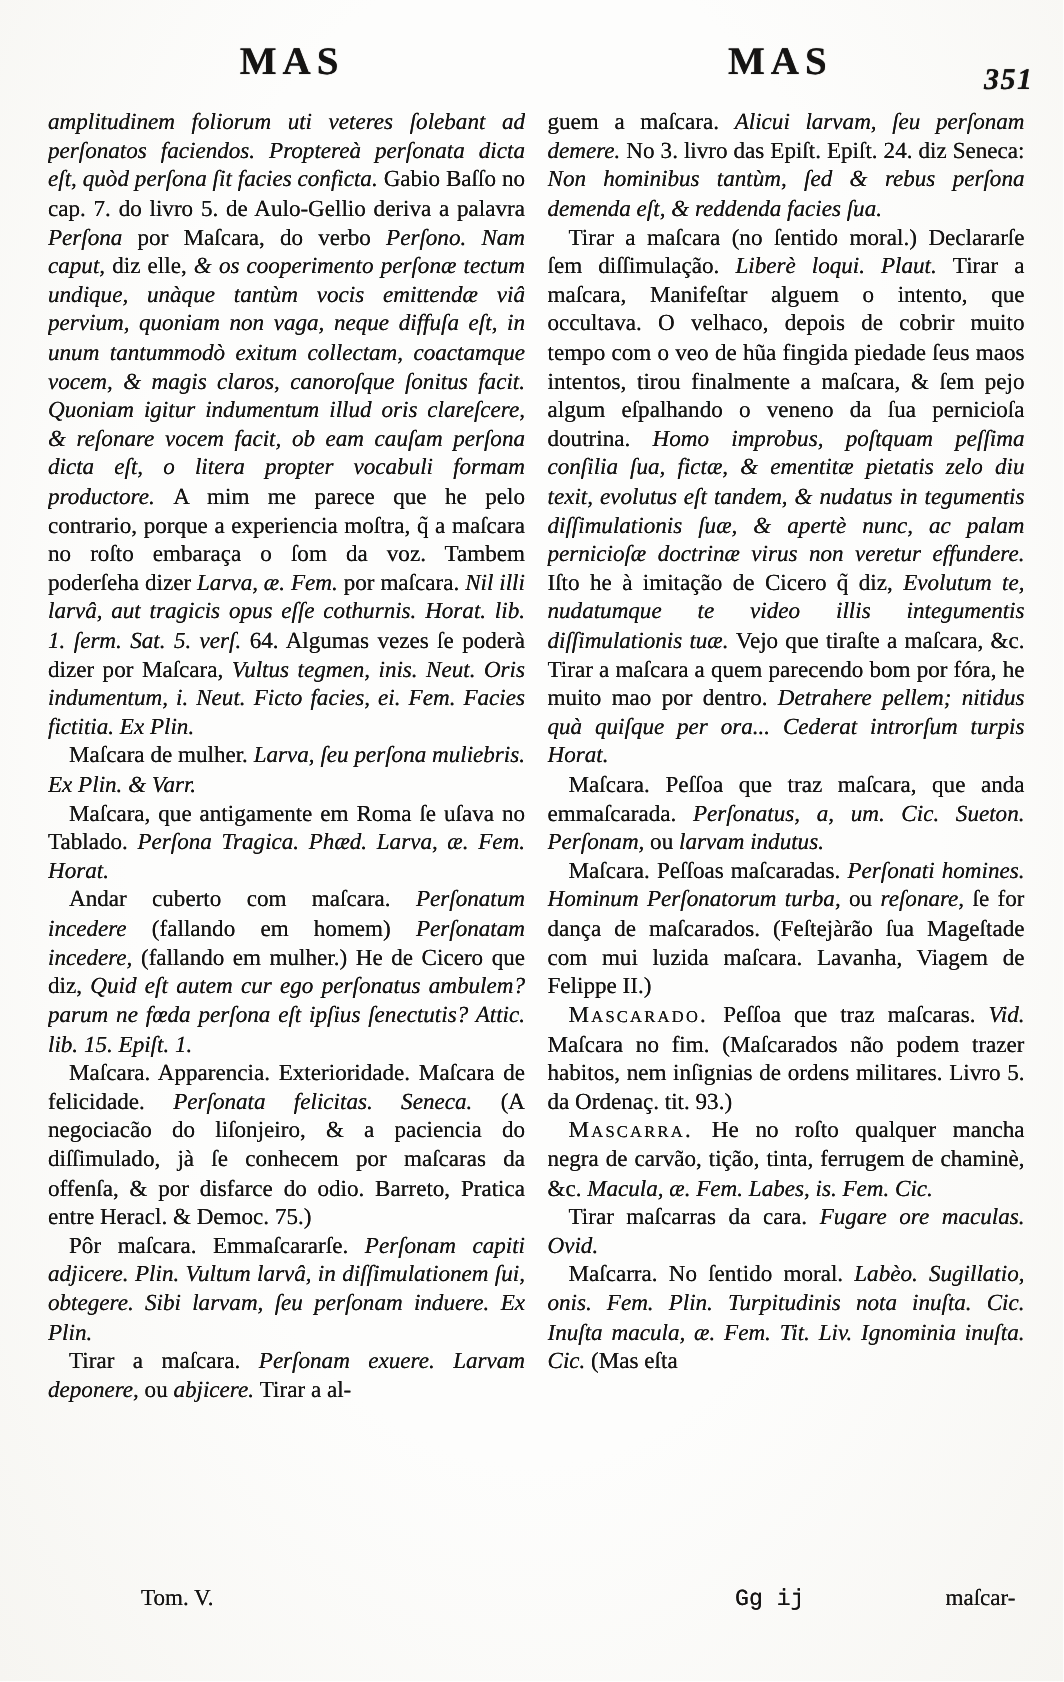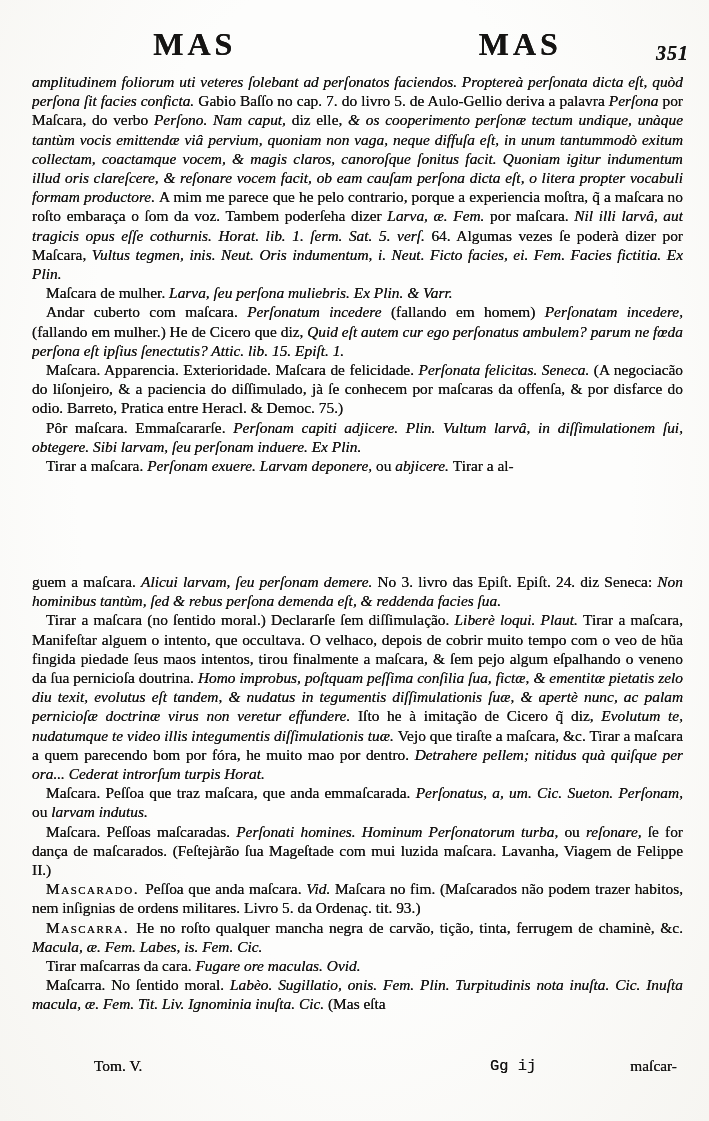--- a/index.html
+++ b/index.html
@@ -5,27 +5,27 @@
   html,body{margin:0;padding:0;background:#ffffff;}
   .page{
     width:709px;height:1121px;box-sizing:border-box;position:relative;
     background:radial-gradient(ellipse at 50% 42%, #fdfdfc 55%, #f6f5f1 100%);
     color:#151413;
     font-family:"Liberation Serif","DejaVu Serif",serif;
     padding:26px 26px 0 32px;
     overflow:hidden;
   }
   .running-head{display:flex;height:46px;align-items:flex-start;}
-  .head-cell{flex:1;text-align:center;font-size:32px;font-weight:bold;letter-spacing:4px;
+  .head-cell{flex:1;text-align:center;font-size:26px;font-weight:bold;letter-spacing:4px;
     text-shadow:0 0 .5px currentColor;}
   .page-number{
     position:absolute;top:42px;right:20px;font-size:20px;font-weight:bold;
     font-style:italic;letter-spacing:1px;text-shadow:0 0 .5px currentColor;
   }
-  .columns{display:flex;gap:15px;height:985px;flex-direction:column;}
+  .columns{display:flex;gap:15px;height:985px;}
   .col{flex:1;text-align:justify;font-size:15.4px;line-height:19.2px;overflow:hidden;
     text-shadow:0 0 .35px currentColor;}
   .col p{margin:0;}
   .col p.indent{text-indent:14px;}
   .it{font-style:italic;}
   .sc{font-variant:small-caps;letter-spacing:1.5px;}
   .footer-row{display:flex;gap:15px;height:24px;font-size:15.4px;
     text-shadow:0 0 .35px currentColor;}
   .f-left{flex:1;padding-left:62px;box-sizing:border-box;}
   .f-right{flex:1;display:flex;align-items:flex-start;}
@@ -40,31 +40,32 @@
   <div class="running-head">
     <div class="head-cell">MAS</div>
     <div class="head-cell">MAS</div>
   </div>
   <div class="page-number">351</div>
 
   <div class="columns">
     <div class="col" id="col-left">
         <p><span class="it">amplitudinem foliorum uti veteres ſolebant ad perſonatos faciendos. Proptereà perſonata dicta eſt, quòd perſona ſit facies conficta. </span><span>Gabio Baſſo no cap. 7. do livro 5. de Aulo-Gellio deriva a palavra </span><span class="it">Perſona </span><span>por Maſcara, do verbo </span><span class="it">Perſono. Nam caput, </span><span>diz elle, </span><span class="it">&amp; os cooperimento perſonæ tectum undique, unàque tantùm vocis emittendæ viâ pervium, quoniam non vaga, neque diffuſa eſt, in unum tantummodò exitum collectam, coactamque vocem, &amp; magis claros, canoroſque ſonitus facit. Quoniam igitur indumentum illud oris clareſcere, &amp; reſonare vocem facit, ob eam cauſam perſona dicta eſt, o litera propter vocabuli formam productore. </span><span>A mim me parece que he pelo contrario, porque a experiencia moſtra, q̃ a maſcara no roſto embaraça o ſom da voz. Tambem poderſeha dizer </span><span class="it">Larva, æ. Fem. </span><span>por maſcara. </span><span class="it">Nil illi larvâ, aut tragicis opus eſſe cothurnis. Horat. lib. 1. ſerm. Sat. 5. verſ. </span><span>64. Algumas vezes ſe poderà dizer por Maſcara, </span><span class="it">Vultus tegmen, inis. Neut. Oris indumentum, i. Neut. Ficto facies, ei. Fem. Facies fictitia. Ex Plin.</span></p>
         <p class="indent"><span>Maſcara de mulher. </span><span class="it">Larva, ſeu perſona muliebris. Ex Plin. &amp; Varr.</span></p>
+        <p class="indent"><span>Maſcara, que antigamente em Roma ſe uſava no Tablado. </span><span class="it">Perſona Tragica. Phæd. Larva, æ. Fem. Horat.</span></p>
         <p class="indent"><span>Andar cuberto com maſcara. </span><span class="it">Perſonatum incedere </span><span>(fallando em homem) </span><span class="it">Perſonatam incedere, </span><span>(fallando em mulher.) He de Cicero que diz, </span><span class="it">Quid eſt autem cur ego perſonatus ambulem? parum ne fœda perſona eſt ipſius ſenectutis? Attic. lib. 15. Epiſt. 1.</span></p>
         <p class="indent"><span>Maſcara. Apparencia. Exterioridade. Maſcara de felicidade. </span><span class="it">Perſonata felicitas. Seneca. </span><span>(A negociacão do liſonjeiro, &amp; a paciencia do diſſimulado, jà ſe conhecem por maſcaras da offenſa, &amp; por disfarce do odio. Barreto, Pratica entre Heracl. &amp; Democ. 75.)</span></p>
         <p class="indent"><span>Pôr maſcara. Emmaſcararſe. </span><span class="it">Perſonam capiti adjicere. Plin. Vultum larvâ, in diſſimulationem ſui, obtegere. Sibi larvam, ſeu perſonam induere. Ex Plin.</span></p>
         <p class="indent"><span>Tirar a maſcara. </span><span class="it">Perſonam exuere. Larvam deponere, </span><span>ou </span><span class="it">abjicere. </span><span>Tirar a al-</span></p>
       </div>
     <div class="col" id="col-right">
         <p><span>guem a maſcara. </span><span class="it">Alicui larvam, ſeu perſonam demere. </span><span>No 3. livro das Epiſt. Epiſt. 24. diz Seneca: </span><span class="it">Non hominibus tantùm, ſed &amp; rebus perſona demenda eſt, &amp; reddenda facies ſua.</span></p>
         <p class="indent"><span>Tirar a maſcara (no ſentido moral.) Declararſe ſem diſſimulação. </span><span class="it">Liberè loqui. Plaut. </span><span>Tirar a maſcara, Manifeſtar alguem o intento, que occultava. O velhaco, depois de cobrir muito tempo com o veo de hũa fingida piedade ſeus maos intentos, tirou finalmente a maſcara, &amp; ſem pejo algum eſpalhando o veneno da ſua pernicioſa doutrina. </span><span class="it">Homo improbus, poſtquam peſſima conſilia ſua, fictæ, &amp; ementitæ pietatis zelo diu texit, evolutus eſt tandem, &amp; nudatus in tegumentis diſſimulationis ſuæ, &amp; apertè nunc, ac palam pernicioſæ doctrinæ virus non veretur effundere. </span><span>Iſto he à imitação de Cicero q̃ diz, </span><span class="it">Evolutum te, nudatumque te video illis integumentis diſſimulationis tuæ. </span><span>Vejo que tiraſte a maſcara, &amp;c. Tirar a maſcara a quem parecendo bom por fóra, he muito mao por dentro. </span><span class="it">Detrahere pellem; nitidus quà quiſque per ora... Cederat introrſum turpis Horat.</span></p>
         <p class="indent"><span>Maſcara. Peſſoa que traz maſcara, que anda emmaſcarada. </span><span class="it">Perſonatus, a, um. Cic. Sueton. Perſonam, </span><span>ou </span><span class="it">larvam indutus.</span></p>
         <p class="indent"><span>Maſcara. Peſſoas maſcaradas. </span><span class="it">Perſonati homines. Hominum Perſonatorum turba, </span><span>ou </span><span class="it">reſonare, </span><span>ſe for dança de maſcarados. (Feſtejàrão ſua Mageſtade com mui luzida maſcara. Lavanha, Viagem de Felippe II.)</span></p>
-        <p class="indent"><span class="sc">Mascarado. </span><span>Peſſoa que anda maſcara. </span><span class="it">Vid. </span><span>Maſcara no fim. (Maſcarados não podem trazer habitos, nem inſignias de ordens militares. Livro 5. da Ordenaç. tit. 93.)</span></p>
+        <p class="indent"><span class="sc">Mascarado. </span><span>Peſſoa que traz maſcaras. </span><span class="it">Vid. </span><span>Maſcara no fim. (Maſcarados não podem trazer habitos, nem inſignias de ordens militares. Livro 5. da Ordenaç. tit. 93.)</span></p>
         <p class="indent"><span class="sc">Mascarra. </span><span>He no roſto qualquer mancha negra de carvão, tição, tinta, ferrugem de chaminè, &amp;c. </span><span class="it">Macula, æ. Fem. Labes, is. Fem. Cic.</span></p>
         <p class="indent"><span>Tirar maſcarras da cara. </span><span class="it">Fugare ore maculas. Ovid.</span></p>
         <p class="indent"><span>Maſcarra. No ſentido moral. </span><span class="it">Labèo. Sugillatio, onis. Fem. Plin. Turpitudinis nota inuſta. Cic. Inuſta macula, æ. Fem. Tit. Liv. Ignominia inuſta. Cic. </span><span>(Mas eſta</span></p>
       </div>
   </div>
 
   <div class="footer-row">
     <div class="f-left">Tom. V.</div>
     <div class="f-right">
       <div class="sig">Gg ij</div>

